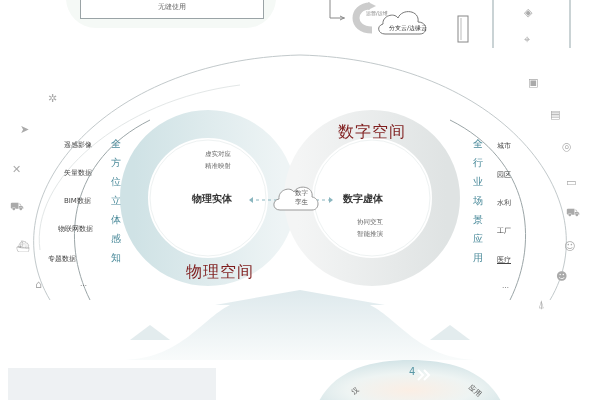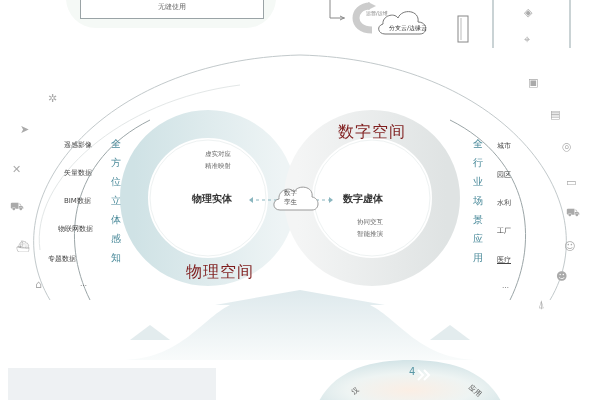--- a/index.html
+++ b/index.html
@@ -8,21 +8,21 @@
   .abs { position:absolute; }
   .top-box { left:80px; top:-4px; width:182px; height:22px; border:1px solid #9aa3a6; border-top:none;
              background:#fff; font-size:7px; color:#666; text-align:center; line-height:22px; }
   .top-glow { left:66px; top:-10px; width:210px; height:38px; border-radius:0 0 30px 30px; background:#f5f9f6; }
   svg { position:absolute; left:0; top:0; }
   .lbl { position:absolute; font-size:7px; color:#444; white-space:nowrap; }
   .vert { position:absolute; font-size:10px; color:#4a8a9a; line-height:19px; width:12px; text-align:center; }
   .big-teal { position:absolute; font-size:16px; color:#7f1d1d; letter-spacing:1px; }
   .entity { position:absolute; font-size:10px; color:#333; font-weight:bold; }
   .small { position:absolute; font-size:6.5px; color:#666; line-height:12px; text-align:center; }
-  .cloud-txt { position:absolute; font-size:6.5px; color:#555; line-height:9px; text-align:left; width:24px; }
+  .cloud-txt { position:absolute; font-size:6.5px; color:#555; line-height:9px; text-align:right; width:24px; }
   .bottom-panel { left:8px; top:368px; width:208px; height:40px; background:#eef1f3; }
   .icon { position:absolute; color:#aaa; font-size:11px; }
 </style>
 </head>
 <body>
 
 <div class="abs top-glow"></div>
 <div class="abs top-box">
   <span>无缝使用</span>
 </div>

